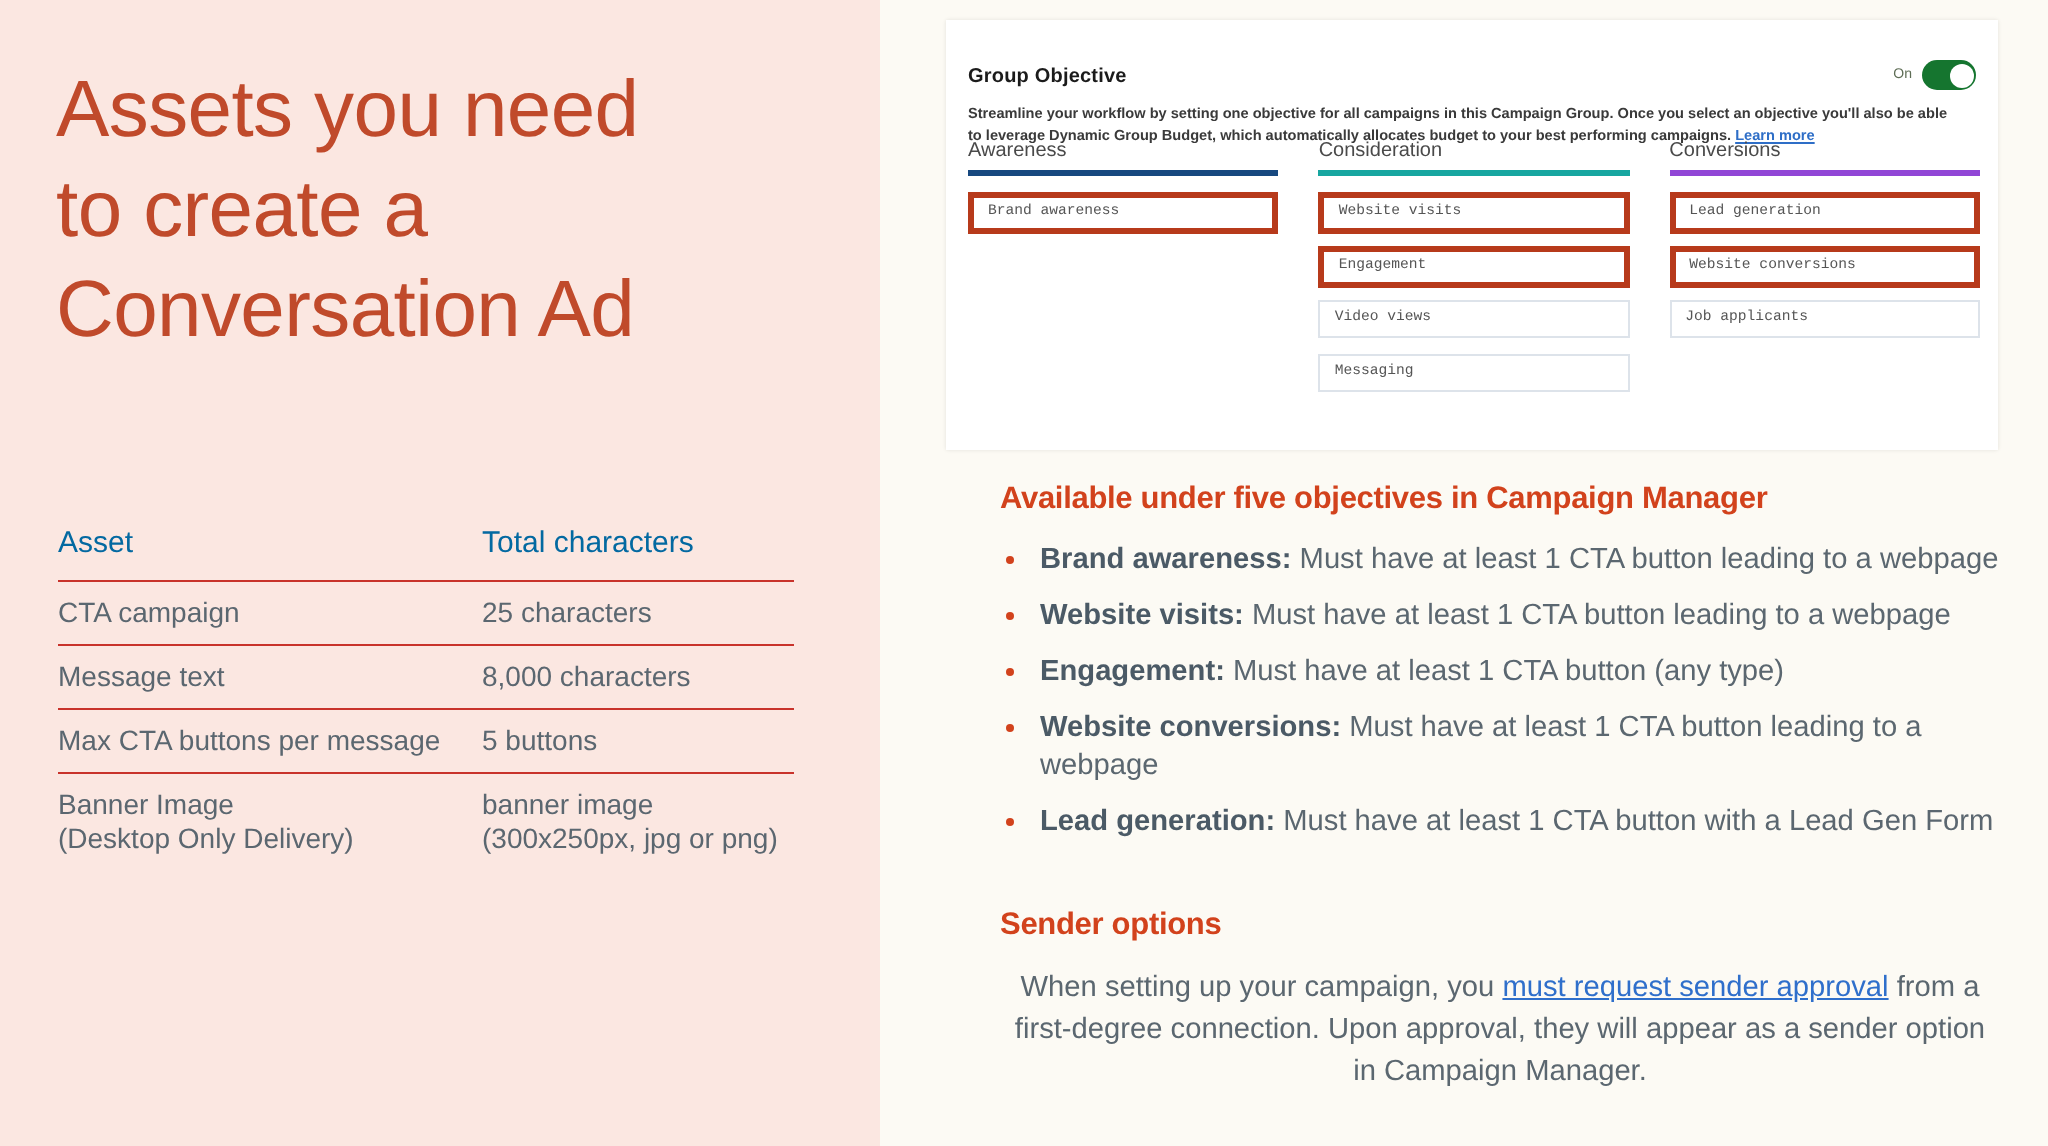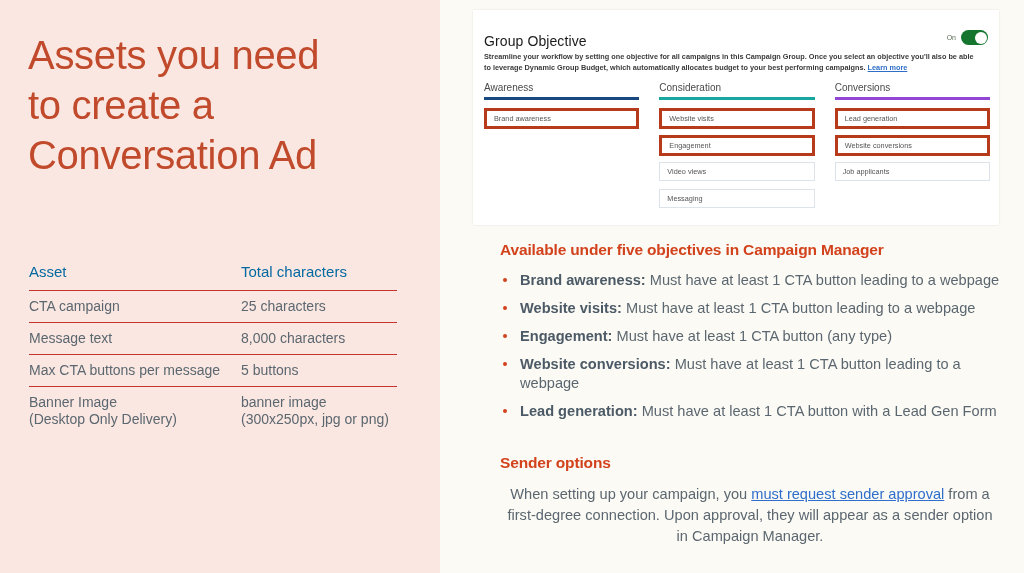--- a/index.html
+++ b/index.html
@@ -92,22 +92,22 @@
     top: 10px;
     width: 526px;
     height: 215px;
     background: #FFFFFF;
     box-shadow: 0 0 2px rgba(0,0,0,0.10);
     font-family: "Liberation Sans", sans-serif;
   }
   .ss-header {
     position: absolute;
     left: 11px; top: 23px;
-    font-size: 14px;
-    font-weight: normal;
+    font-size: 10px;
+    font-weight: bold;
     color: #1B1B1B;
     letter-spacing: 0.1px;
   }
   .ss-toggle-wrap {
     position: absolute;
     right: 11px; top: 20px;
     display: flex;
     align-items: center;
     gap: 5px;
   }
@@ -137,21 +137,21 @@
     color: #3A3A3A;
     font-weight: bold;
   }
   .ss-desc .learn {
     color: #2E6EC7;
   }
 
   .ss-columns {
     position: absolute;
     left: 11px;
-    top: 72px;
+    top: 60px;
     width: 506px;
     display: flex;
     gap: 20px;
   }
   .ss-col {
     flex: 1 1 0;
     min-width: 0;
   }
   .ss-col-title {
     font-size: 10px;
@@ -167,20 +167,21 @@
     height: 19px;
     border: 1px solid #DDE3EA;
     box-sizing: border-box;
     display: flex;
     align-items: center;
     padding-left: 7px;
     font-size: 7.3px;
     color: #555555;
     margin-bottom: 8px;
     background: #fff;
+    font-family: Liberation Mono, monospace;
   }
   .ss-opt.hl {
     border: 3px solid #B73A1B;
     height: 21px;
     margin-bottom: 6px;
   }
 
   
   .r-heading {
     position: absolute;

